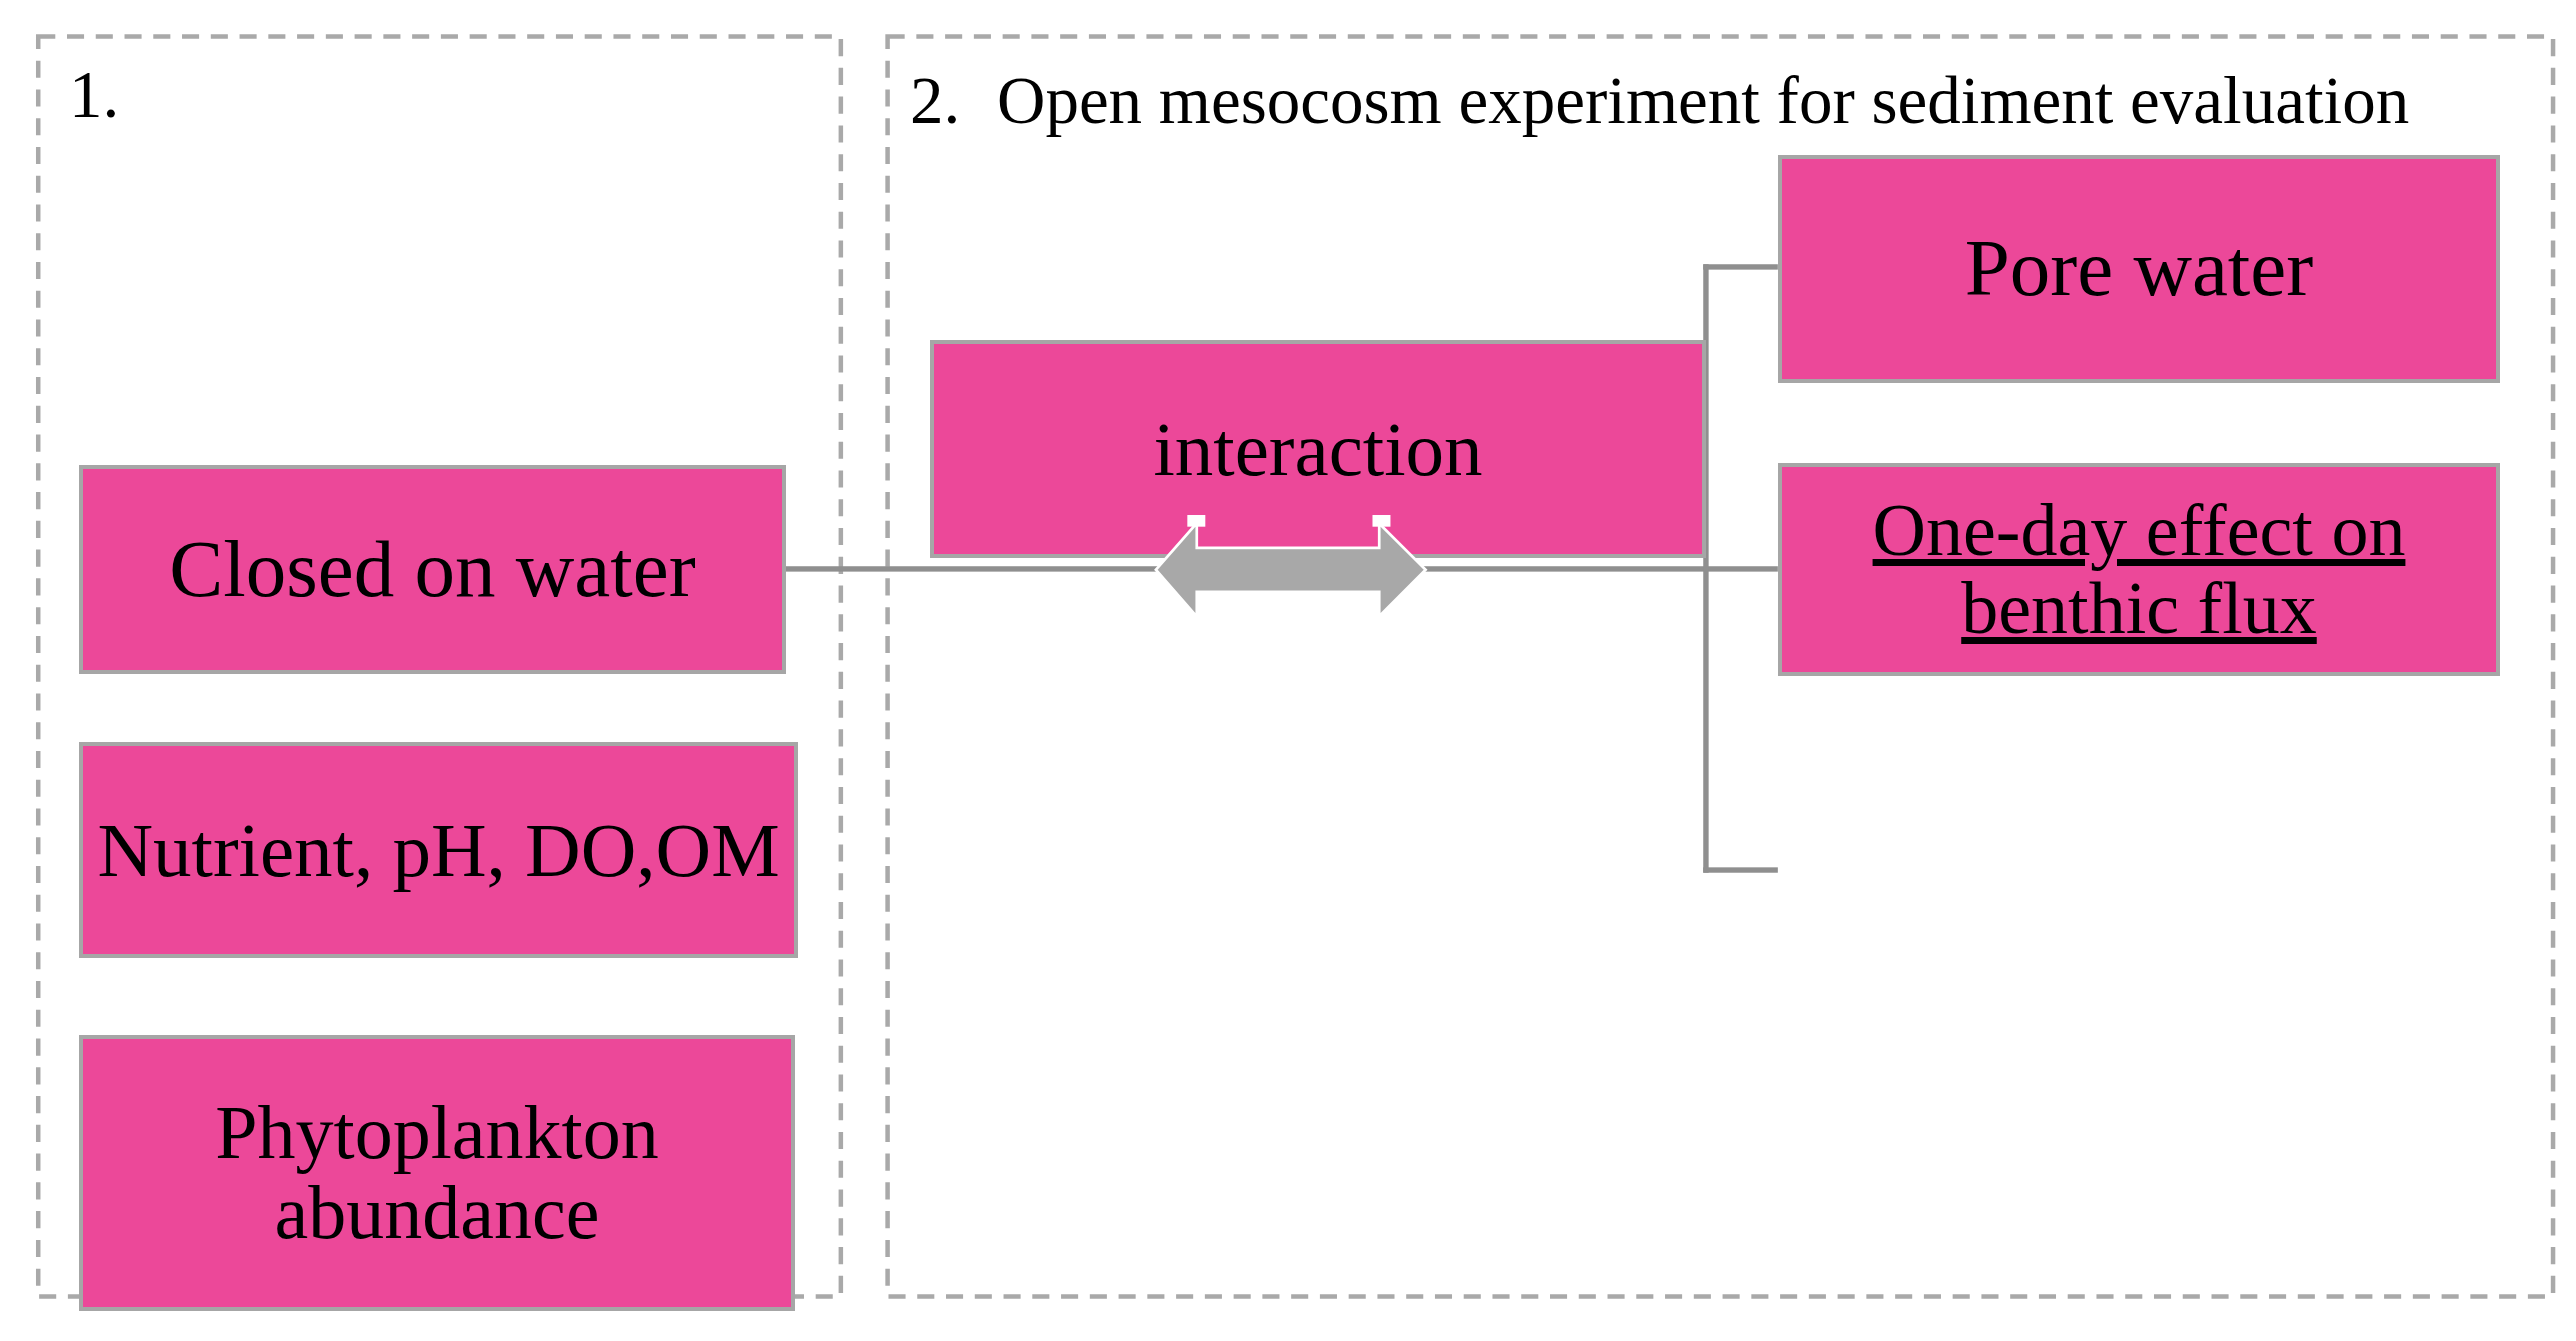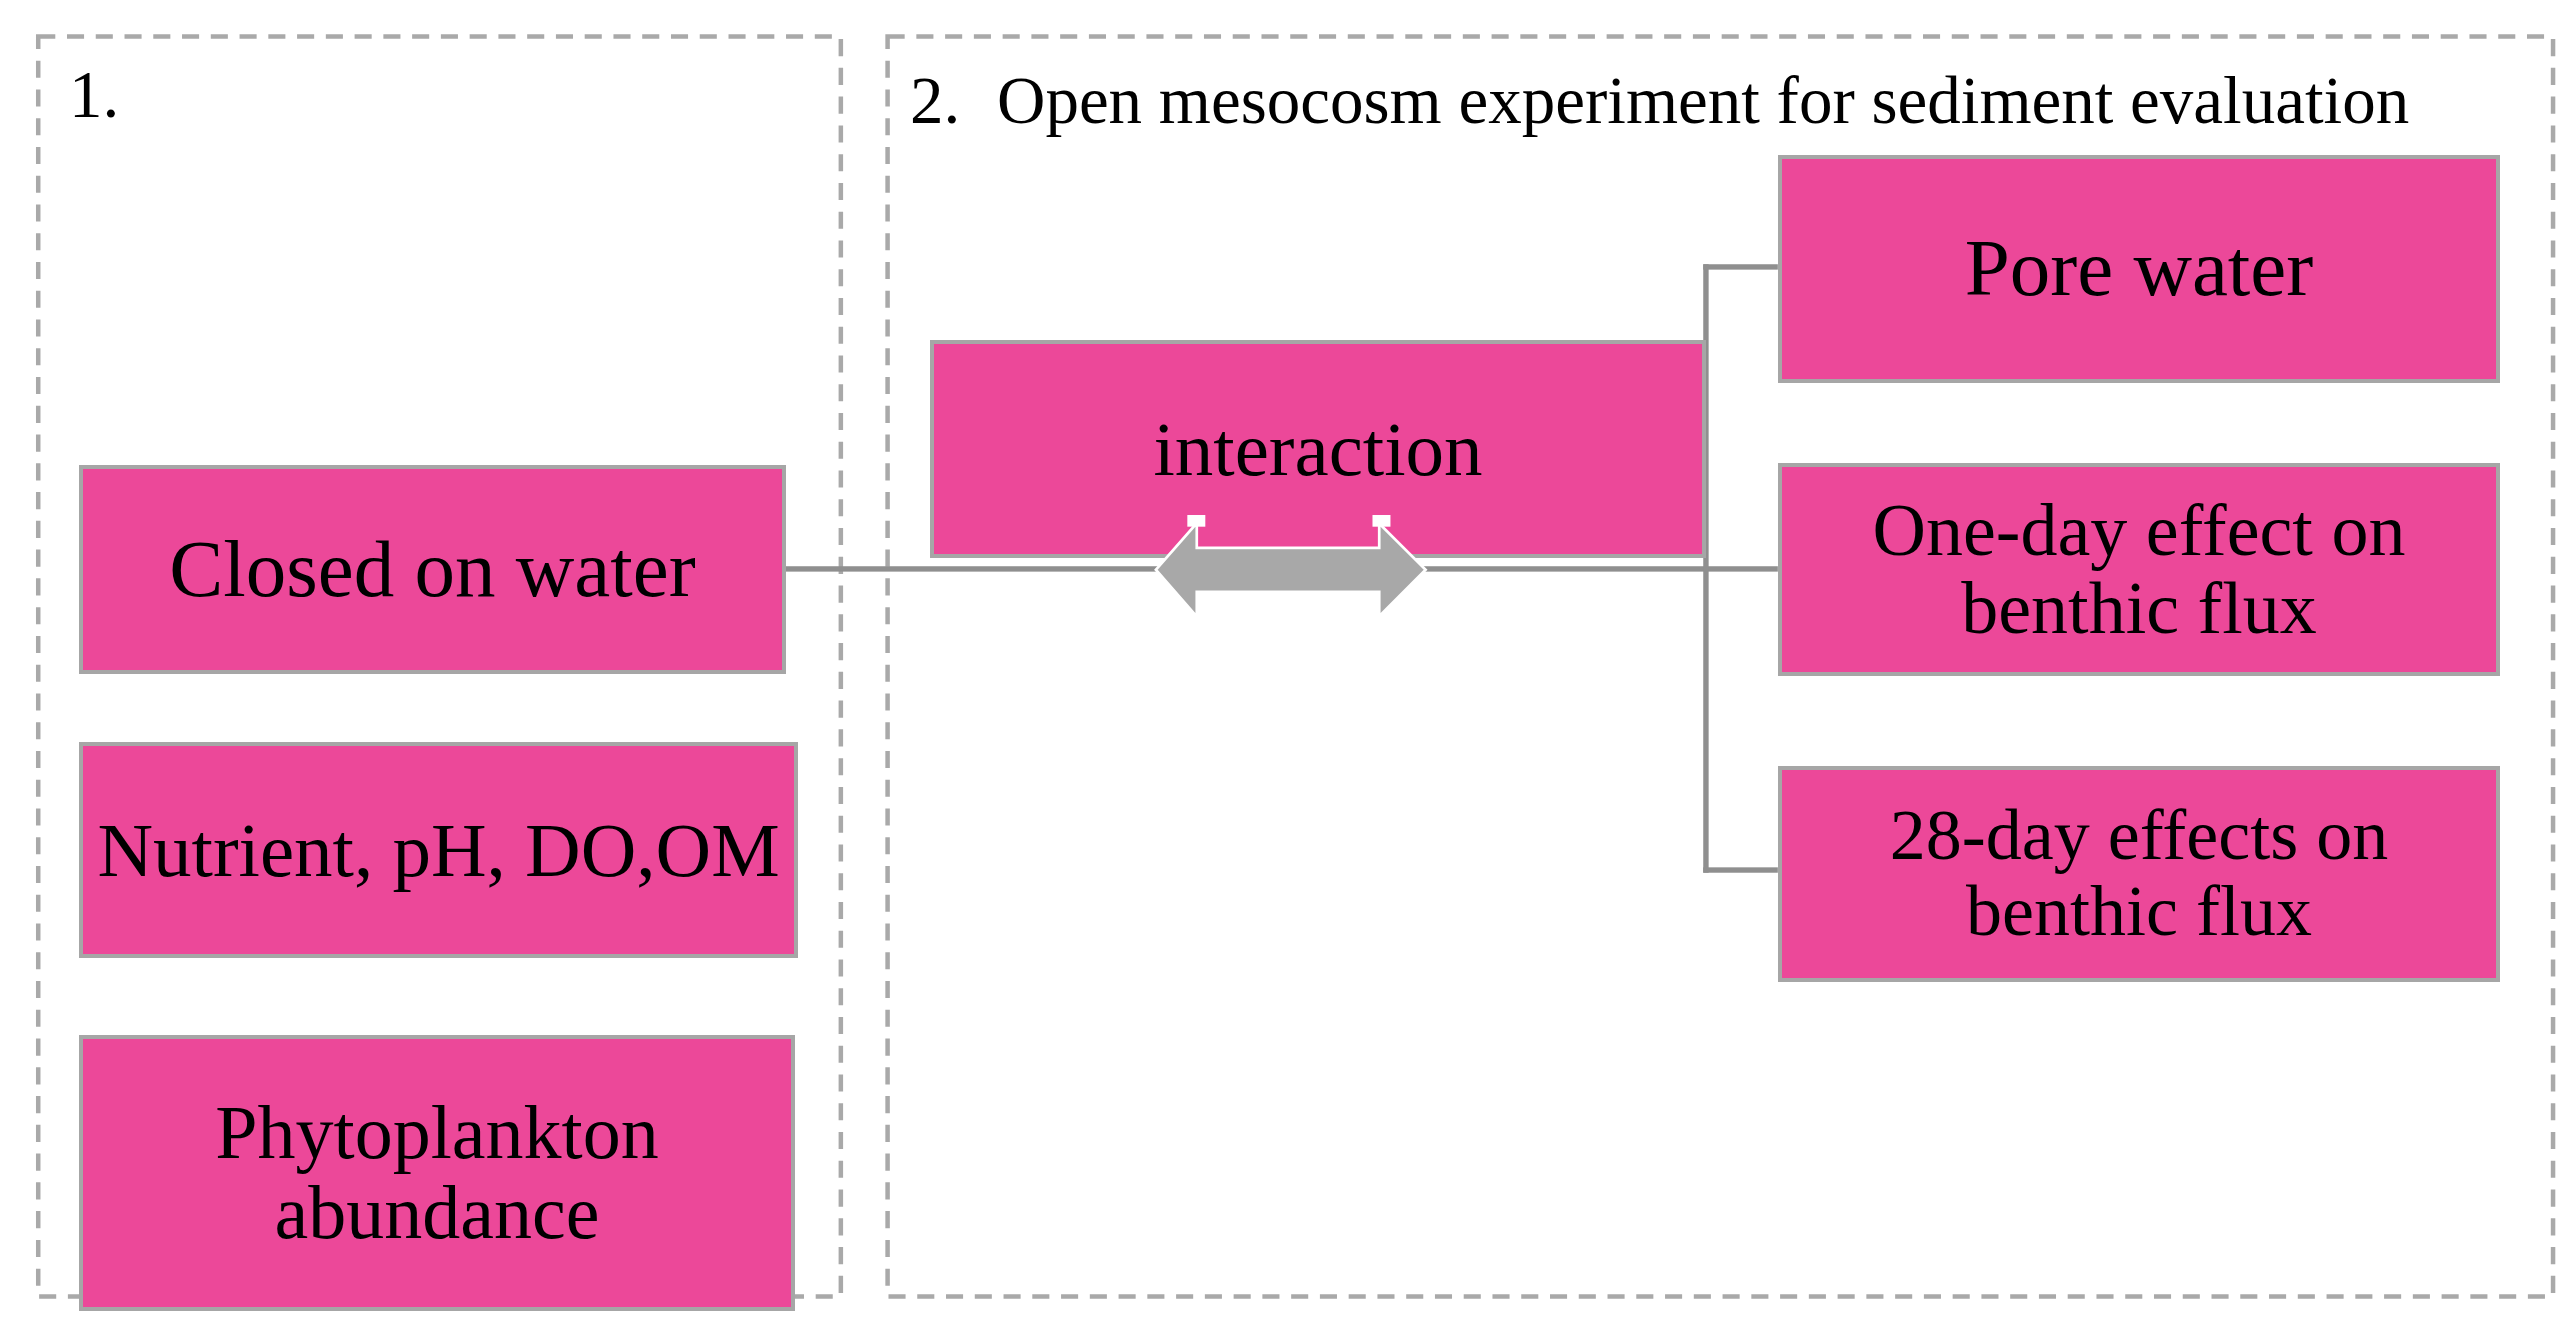--- a/index.html
+++ b/index.html
@@ -43,21 +43,21 @@
 
   .box-impact      { left: 79px;   top: 465px;  width: 707px; height: 209px; font-size: 81px; }
   .box-nutrient    { left: 79px;   top: 742px;  width: 719px; height: 216px; font-size: 77px; }
   .box-nutrient .lbl { white-space: nowrap; }
   .box-impact .lbl   { white-space: nowrap; }
   .box-phyto       { left: 79px;   top: 1035px; width: 716px; height: 276px; font-size: 76px; }
   .box-phyto .lbl  { max-width: 557px; }
   .box-interaction { left: 930px; top: 306px;  width: 776px; height: 218px; font-size: 77px; margin-top: 34px; }
   .box-pore        { left: 1778px; top: 155px;  width: 722px; height: 228px; font-size: 81px; }
   .box-oneday      { left: 1778px; top: 463px;  width: 722px; height: 213px; font-size: 74px; }
-  .box-oneday .lbl { max-width: 593px; }
+  .box-oneday .lbl { max-width: 593px; text-decoration: underline; }
   .box-day28       { left: 1778px; top: 766px;  width: 722px; height: 216px; font-size: 72px; }
   .box-day28 .lbl  { max-width: 593px; }
 
   
   .panel-title {
     position: absolute;
     display: flex;
     align-items: flex-start;
     font-size: 67px;
     line-height: 84px;
@@ -120,23 +120,20 @@
     </div>
 
     <div class="dbox box-pore">
       <span class="lbl">Pore water</span>
     </div>
 
     <div class="dbox box-oneday">
       <span class="lbl">One-day effect on benthic flux</span>
     </div>
 
-    <div class="dbox box-day28">
-      <span class="lbl">28-day effects on benthic flux</span>
-    </div>
 
   </div>
 
   <svg class="layer overlay" viewBox="0 0 2866 1492">
     <rect x="1321" y="573" width="20" height="13" fill="#ffffff"></rect>
     <rect x="1527" y="573" width="20" height="13" fill="#ffffff"></rect>
     <polygon points="1288,634 1330,586 1330,611 1536,611 1536,586 1584,634 1536,682 1536,657 1330,657 1330,682" fill="#a8a8a8" stroke="#ffffff" stroke-width="6" style="paint-order: stroke fill;"></polygon>
   </svg>
 
 </div>

